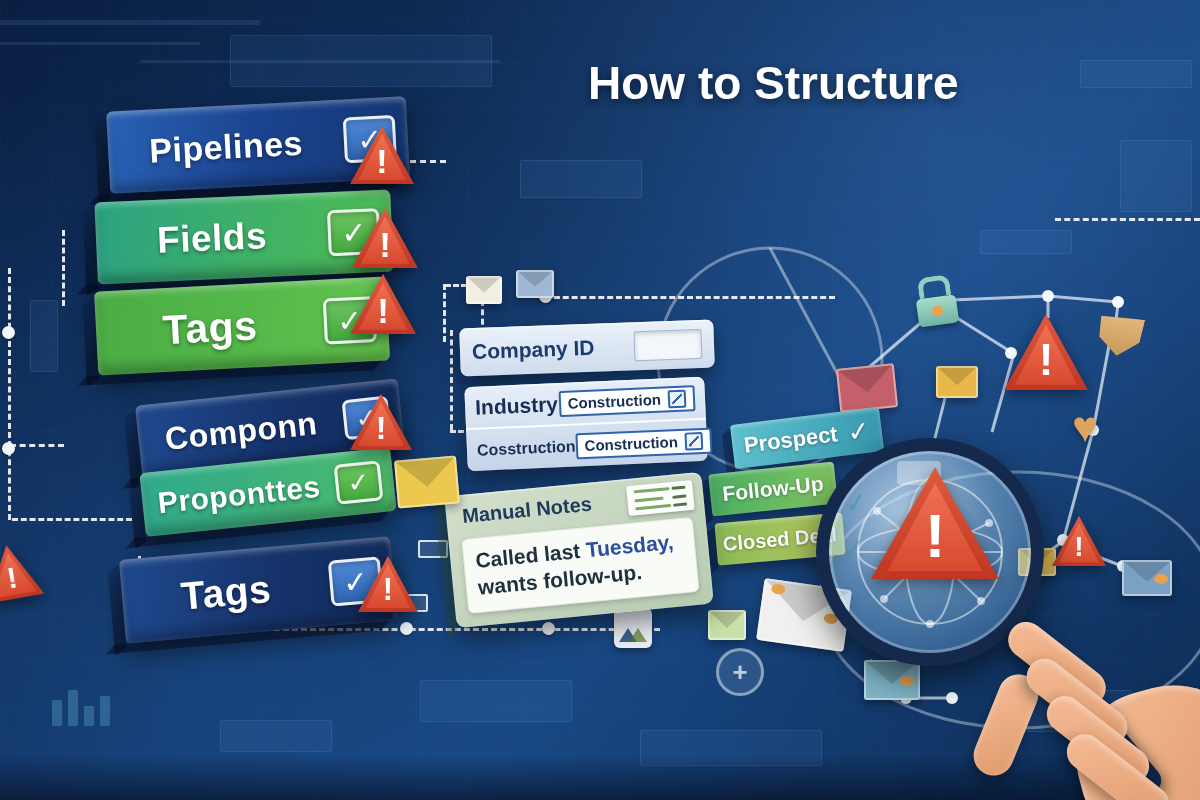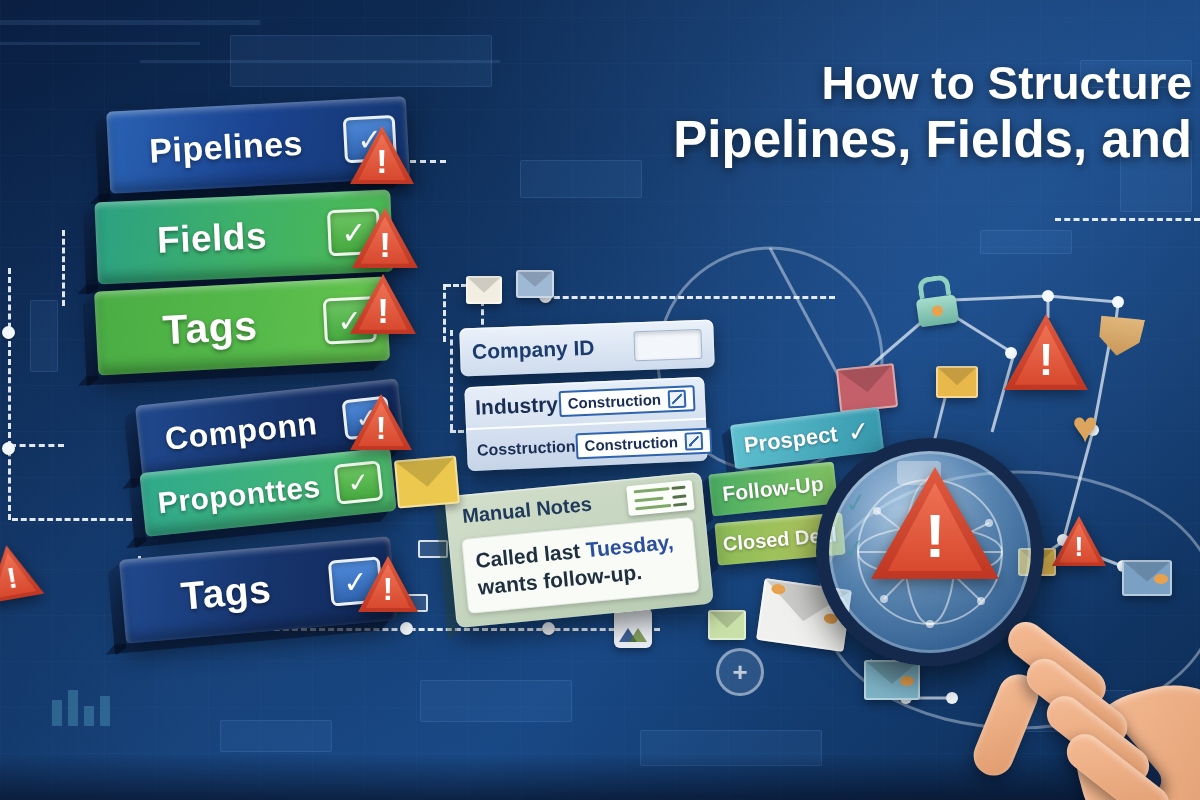--- a/index.html
+++ b/index.html
@@ -38,21 +38,21 @@
        box-shadow:inset 0 2px 6px rgba(0,0,0,.25), 0 2px 5px rgba(0,0,0,.3);}
   .chk.sm{width:40px;height:34px;font-size:26px;}
   .chk-blue{background:linear-gradient(#4f8ada,#2f63ae);}
   .chk-grn{background:linear-gradient(#6cc661,#45a83f);}
 
   .warn{position:absolute;z-index:12;filter:drop-shadow(0 4px 7px rgba(0,0,0,.45));}
   .warn .t-out{position:absolute;inset:0;clip-path:polygon(50% 0,100% 100%,0 100%);background:linear-gradient(180deg,#e05a40,#bf3722);}
   .warn .t-in{position:absolute;left:13%;right:13%;top:14%;bottom:7%;clip-path:polygon(50% 0,100% 100%,0 100%);background:linear-gradient(180deg,#ee7254,#d8492f);}
   .warn .excl{position:absolute;left:0;right:0;top:26%;bottom:4%;display:flex;align-items:center;justify-content:center;color:#fff;font-weight:800;}
 
-  .title{position:absolute;left:588px;top:58px;width:604px;z-index:15;text-align:right;color:#fff;text-shadow:0 3px 10px rgba(0,0,0,.55);}
+  .title{position:absolute;left:588px;top:58px;width:604px;z-index:15;text-align:left;color:#fff;text-shadow:0 3px 10px rgba(0,0,0,.55);}
   .title .l1{font-size:46px;font-weight:700;line-height:1.12;}
   .title .l2{font-size:51px;font-weight:700;line-height:1.18;}
   .title .l3{line-height:1.25;margin-top:4px;}
   .title .l3 .big{font-size:58px;font-weight:700;}
   .title .l3 .rest{font-size:40px;font-weight:700;}
 
   .cpanel{position:absolute;z-index:10;background:linear-gradient(180deg,#eaf1fa,#cfdced);border-radius:7px;
       box-shadow:0 9px 18px rgba(0,0,0,.4), inset 0 1px 2px #fff;display:flex;align-items:center;justify-content:space-between;padding:0 12px;}
   .cpanel .flabel{color:#1d3c6e;font-weight:700;font-size:21px;}
   .cinput{width:66px;height:28px;background:#f3f7fb;border:1px solid #9fb4cf;border-radius:3px;box-shadow:inset 0 2px 4px rgba(0,0,0,.18);}
@@ -194,21 +194,20 @@
   <div class="dash-h" style="left:138px;top:628px;width:522px;"></div>
   <div class="node" style="left:146px;top:622px;"></div>
   <div class="node" style="left:400px;top:622px;"></div>
   <div class="node" style="left:542px;top:622px;"></div>
   <div class="chip" style="left:418px;top:540px;width:26px;height:14px;"></div>
   <div class="chip" style="left:552px;top:592px;width:34px;height:16px;"></div>
   <div class="chip" style="left:398px;top:594px;width:26px;height:14px;"></div>
 
   <div class="title">
     <div class="l1">How to Structure</div>
-    <div class="l2">Pipelines, Fields, and</div>
   </div>
 
   <div class="bar bar-blue" style="left:108px;top:104px;width:300px;height:82px;transform:rotate(-3deg);">
     <span class="lbl" style="font-size:34px;">Pipelines</span>
     <span class="chk chk-blue">
         <span>✓</span>
       </span>
   </div>
   <div class="warn" style="left:350px;top:126px;width:64px;height:58px;font-size:34px;">
     <span class="t-out"></span>

